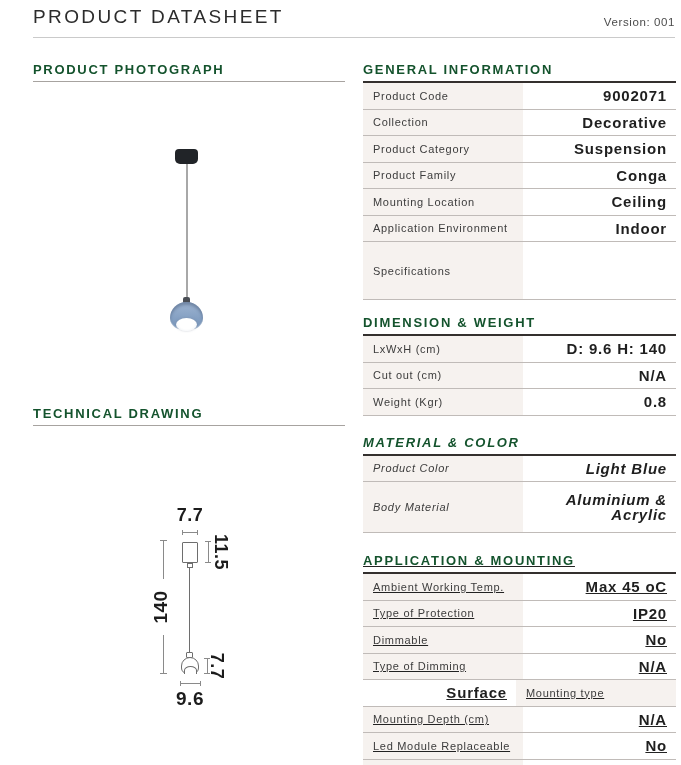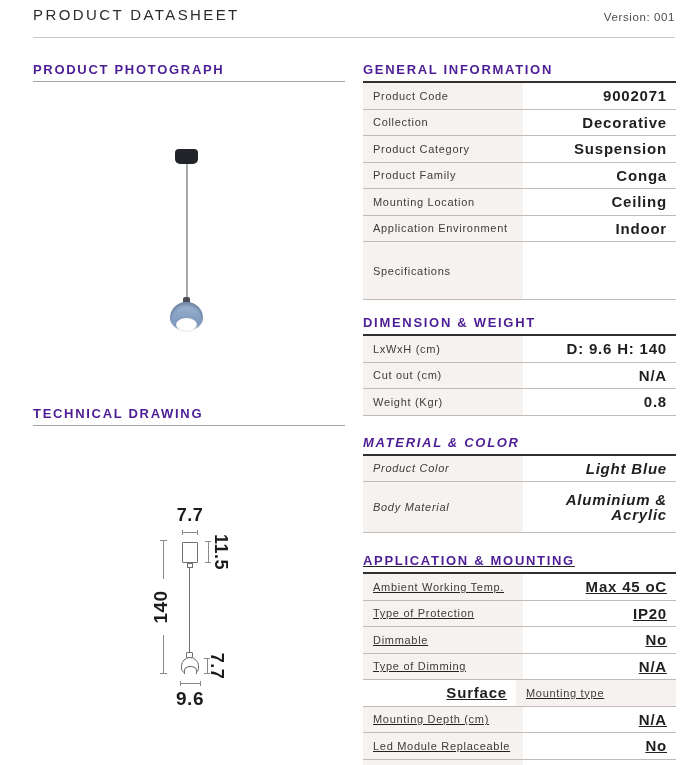--- a/index.html
+++ b/index.html
@@ -2,31 +2,31 @@
 <html style="--beige: #f6f2ef; --rule_dark: #34302e; --lamp_blue: #87a2c4; --canopy_black: #212428;"><head>
 <meta charset="utf-8">
 <style>
   html,body{margin:0;padding:0;background:#ffffff;}
   .page{position:relative;width:681px;height:765px;overflow:hidden;background:#fff;
         font-family:"Liberation Sans",sans-serif;color:#222;}
 
   
   .topbar{position:absolute;left:33px;right:6px;top:6px;display:flex;
           justify-content:space-between;align-items:flex-end;}
-  .doc-title{font-size:15px;font-weight:500;letter-spacing:2.4px;color:#2c2c2c;}
+  .doc-title{font-size:19px;font-weight:500;letter-spacing:2.4px;color:#2c2c2c;}
   .doc-version{font-size:11.5px;letter-spacing:.6px;color:#4c4c4c;}
   .top-divider{position:absolute;left:33px;right:6px;top:37px;height:1px;background:#cacaca;}
 
   
   .columns{position:absolute;top:63px;left:33px;right:5px;display:flex;gap:18px;}
   .col-left{width:312px;flex:0 0 312px;}
   .col-right{flex:1;min-width:0;}
 
   
-  .sec-title{margin:0;font-size:13px;font-weight:700;letter-spacing:1.7px;color:#4c1d95;
+  .sec-title{margin:0;font-size:13px;font-weight:700;letter-spacing:1.7px;color:#14532d;
              line-height:14px;padding-bottom:4px;}
   .sec-title.left{border-bottom:1px solid #a7a3a0;}
   .sec-title.dark{border-bottom:2px solid var(--rule_dark,#34302e);}
 
   
   .photo-area{position:relative;height:325px;}
   .lamp-canopy{position:absolute;left:142px;top:67px;width:23px;height:15px;
                background:var(--canopy_black,#212428);border-radius:4px 4px 5px 5px;}
   .lamp-cable{position:absolute;left:152.5px;top:82px;width:2px;height:134px;background:#a8a8a8;}
   .lamp-topcap{position:absolute;left:150px;top:215px;width:7px;height:7px;background:#4a4e55;border-radius:2px;}

